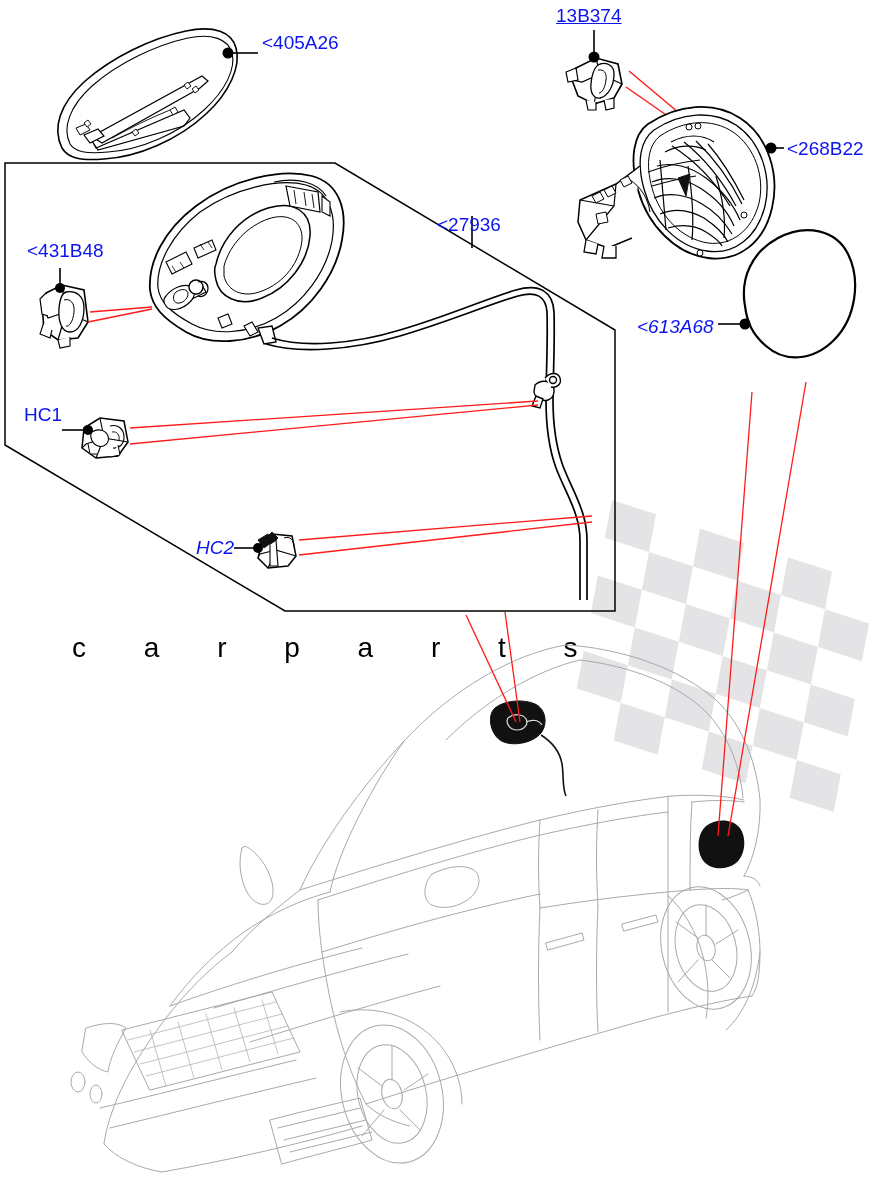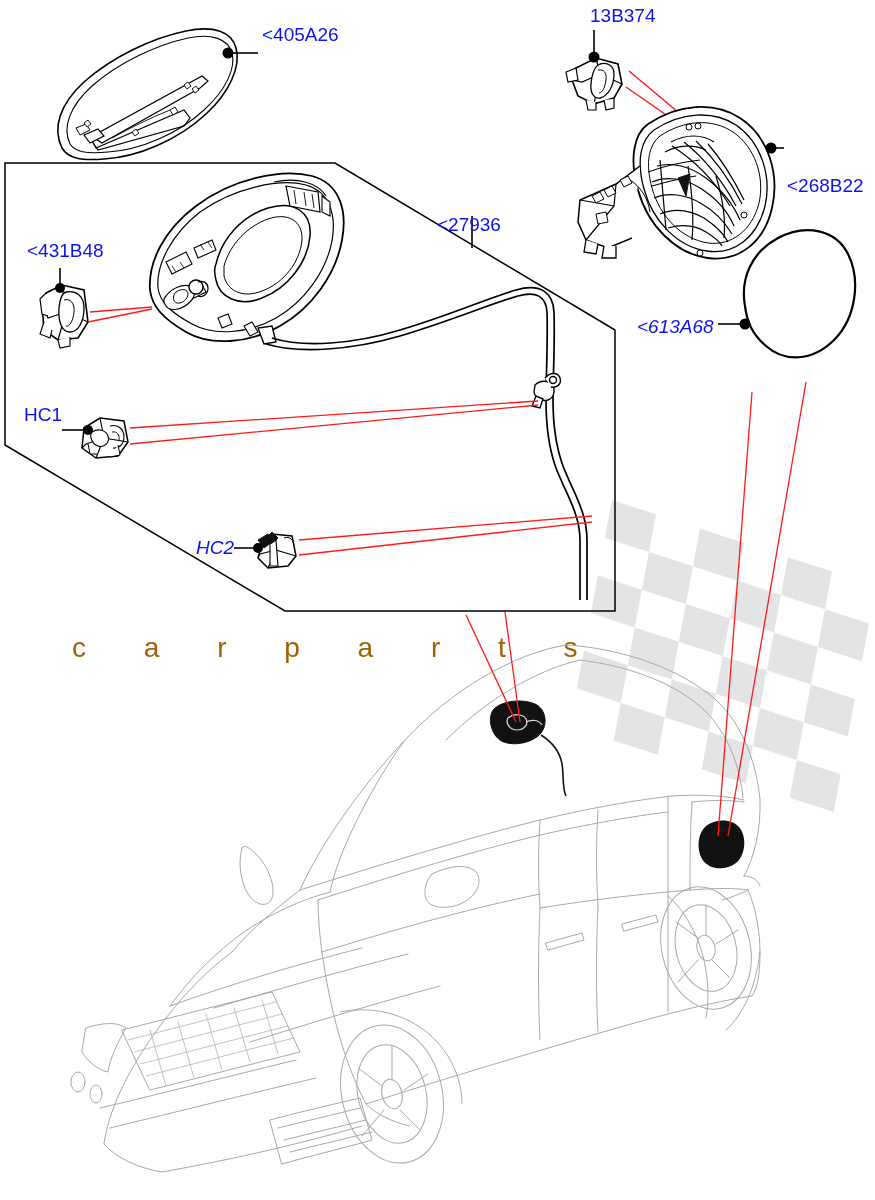--- a/index.html
+++ b/index.html
@@ -27,21 +27,21 @@
     letter-spacing:-2px;
     color:#fbdadd;
     white-space:nowrap;
     user-select:none;
   }
   .wm-carparts{
     position:absolute;
     left:72px; top:632px;
     font-size:28px;
     letter-spacing:25px;
-    color:#a16207;
+    color:#000000;
     white-space:nowrap;
     user-select:none;
   }
 </style>
 </head>
 <body>
 
 <div id="stage">
 
   <svg viewBox="0 0 875 1200" aria-hidden="true">
@@ -415,22 +415,22 @@
       <path d="M299,540 L592,516"></path>
       <path d="M299,555 L592,522"></path>
     </g>
 
     <g>
       <path d="M472,216 L472,248" stroke="#000000" stroke-width="1.6" fill="none"></path>
     </g>
 
   </svg>
 
-  <div class="lbl" style="left:262px;  top:24px;">&lt;405A26</div>
-  <div class="lbl" style="left:590px;  top:5px;">13B374</div>
-  <div class="lbl" style="left:787px;  top:138px;margin-top:37px;">&lt;268B22</div>
+  <div class="lbl" style="left:262px;  top:32px;">&lt;405A26</div>
+  <div class="lbl" style="left:556px;  top:5px;text-decoration:underline;">13B374</div>
+  <div class="lbl" style="left:787px;  top:138px;">&lt;268B22</div>
   <div class="lbl" style="left:437px;  top:214px;">&lt;27936</div>
   <div class="lbl" style="left:27px;   top:240px;">&lt;431B48</div>
   <div class="lbl" style="left:637px;  top:316px;font-style:italic;">&lt;613A68</div>
   <div class="lbl" style="left:24px;   top:404px;">HC1</div>
   <div class="lbl" style="left:196px;  top:537px;font-style:italic;">HC2</div>
 
 </div>
 
 </body></html>

